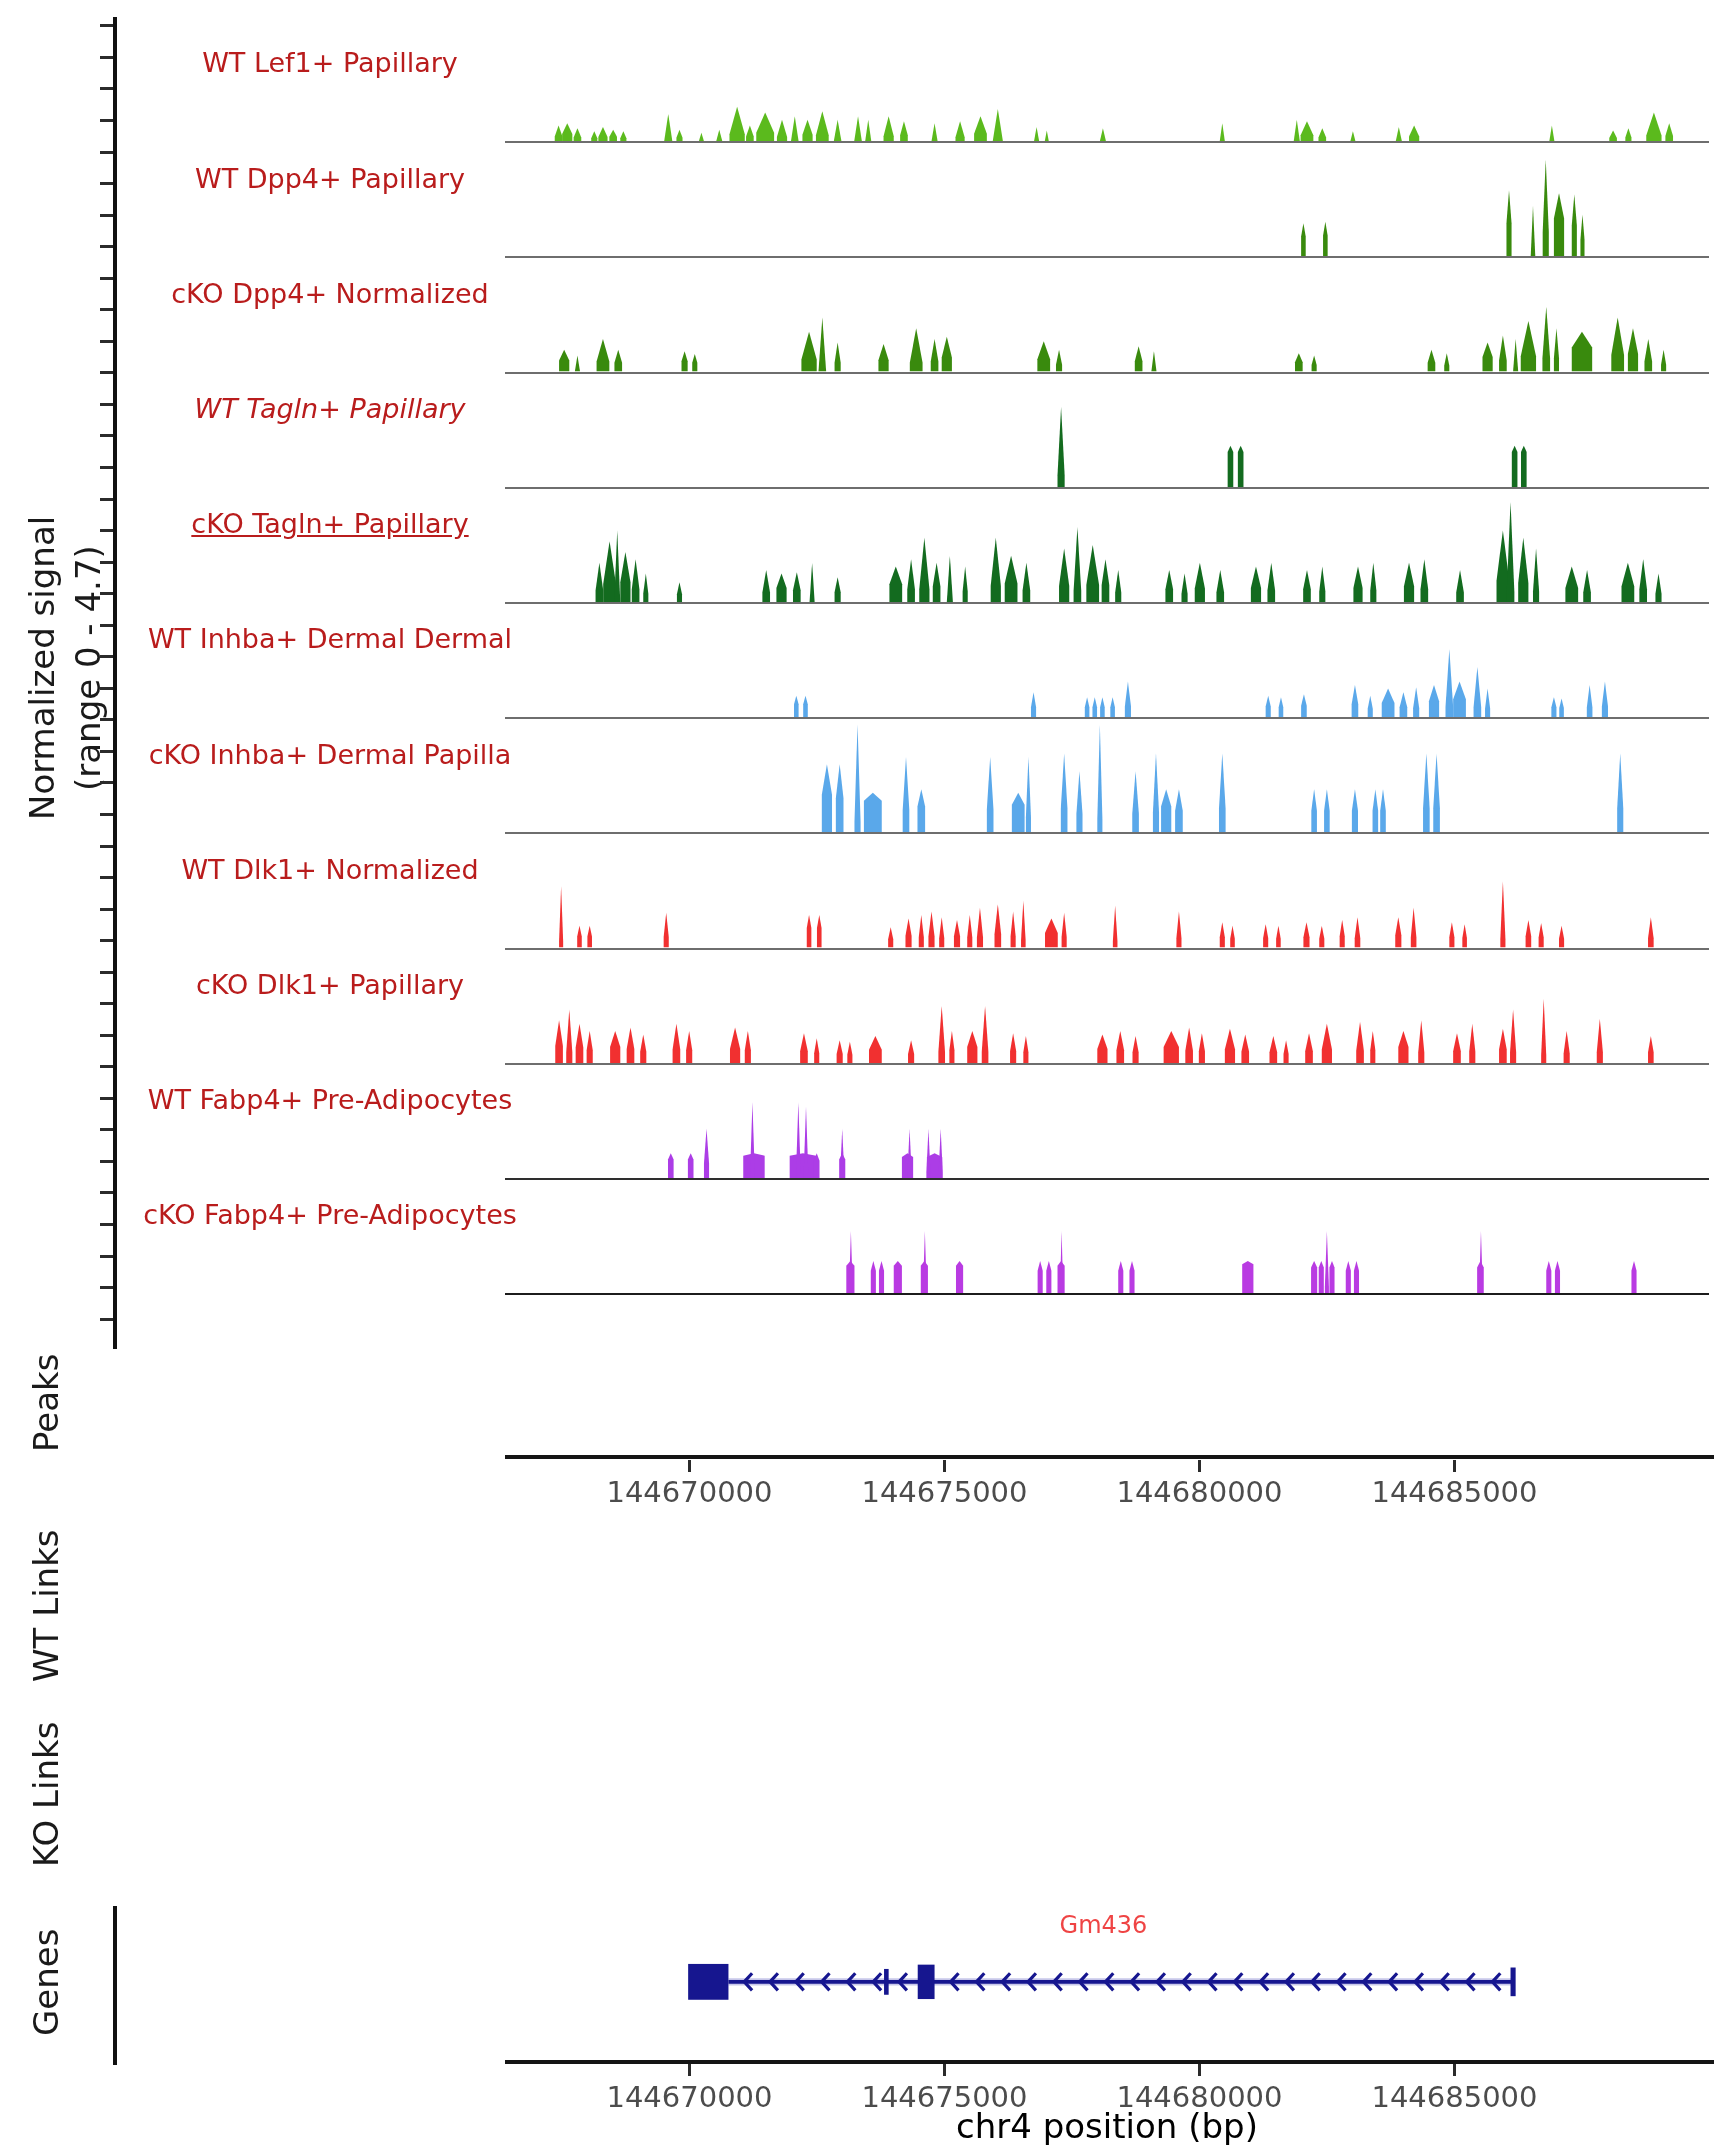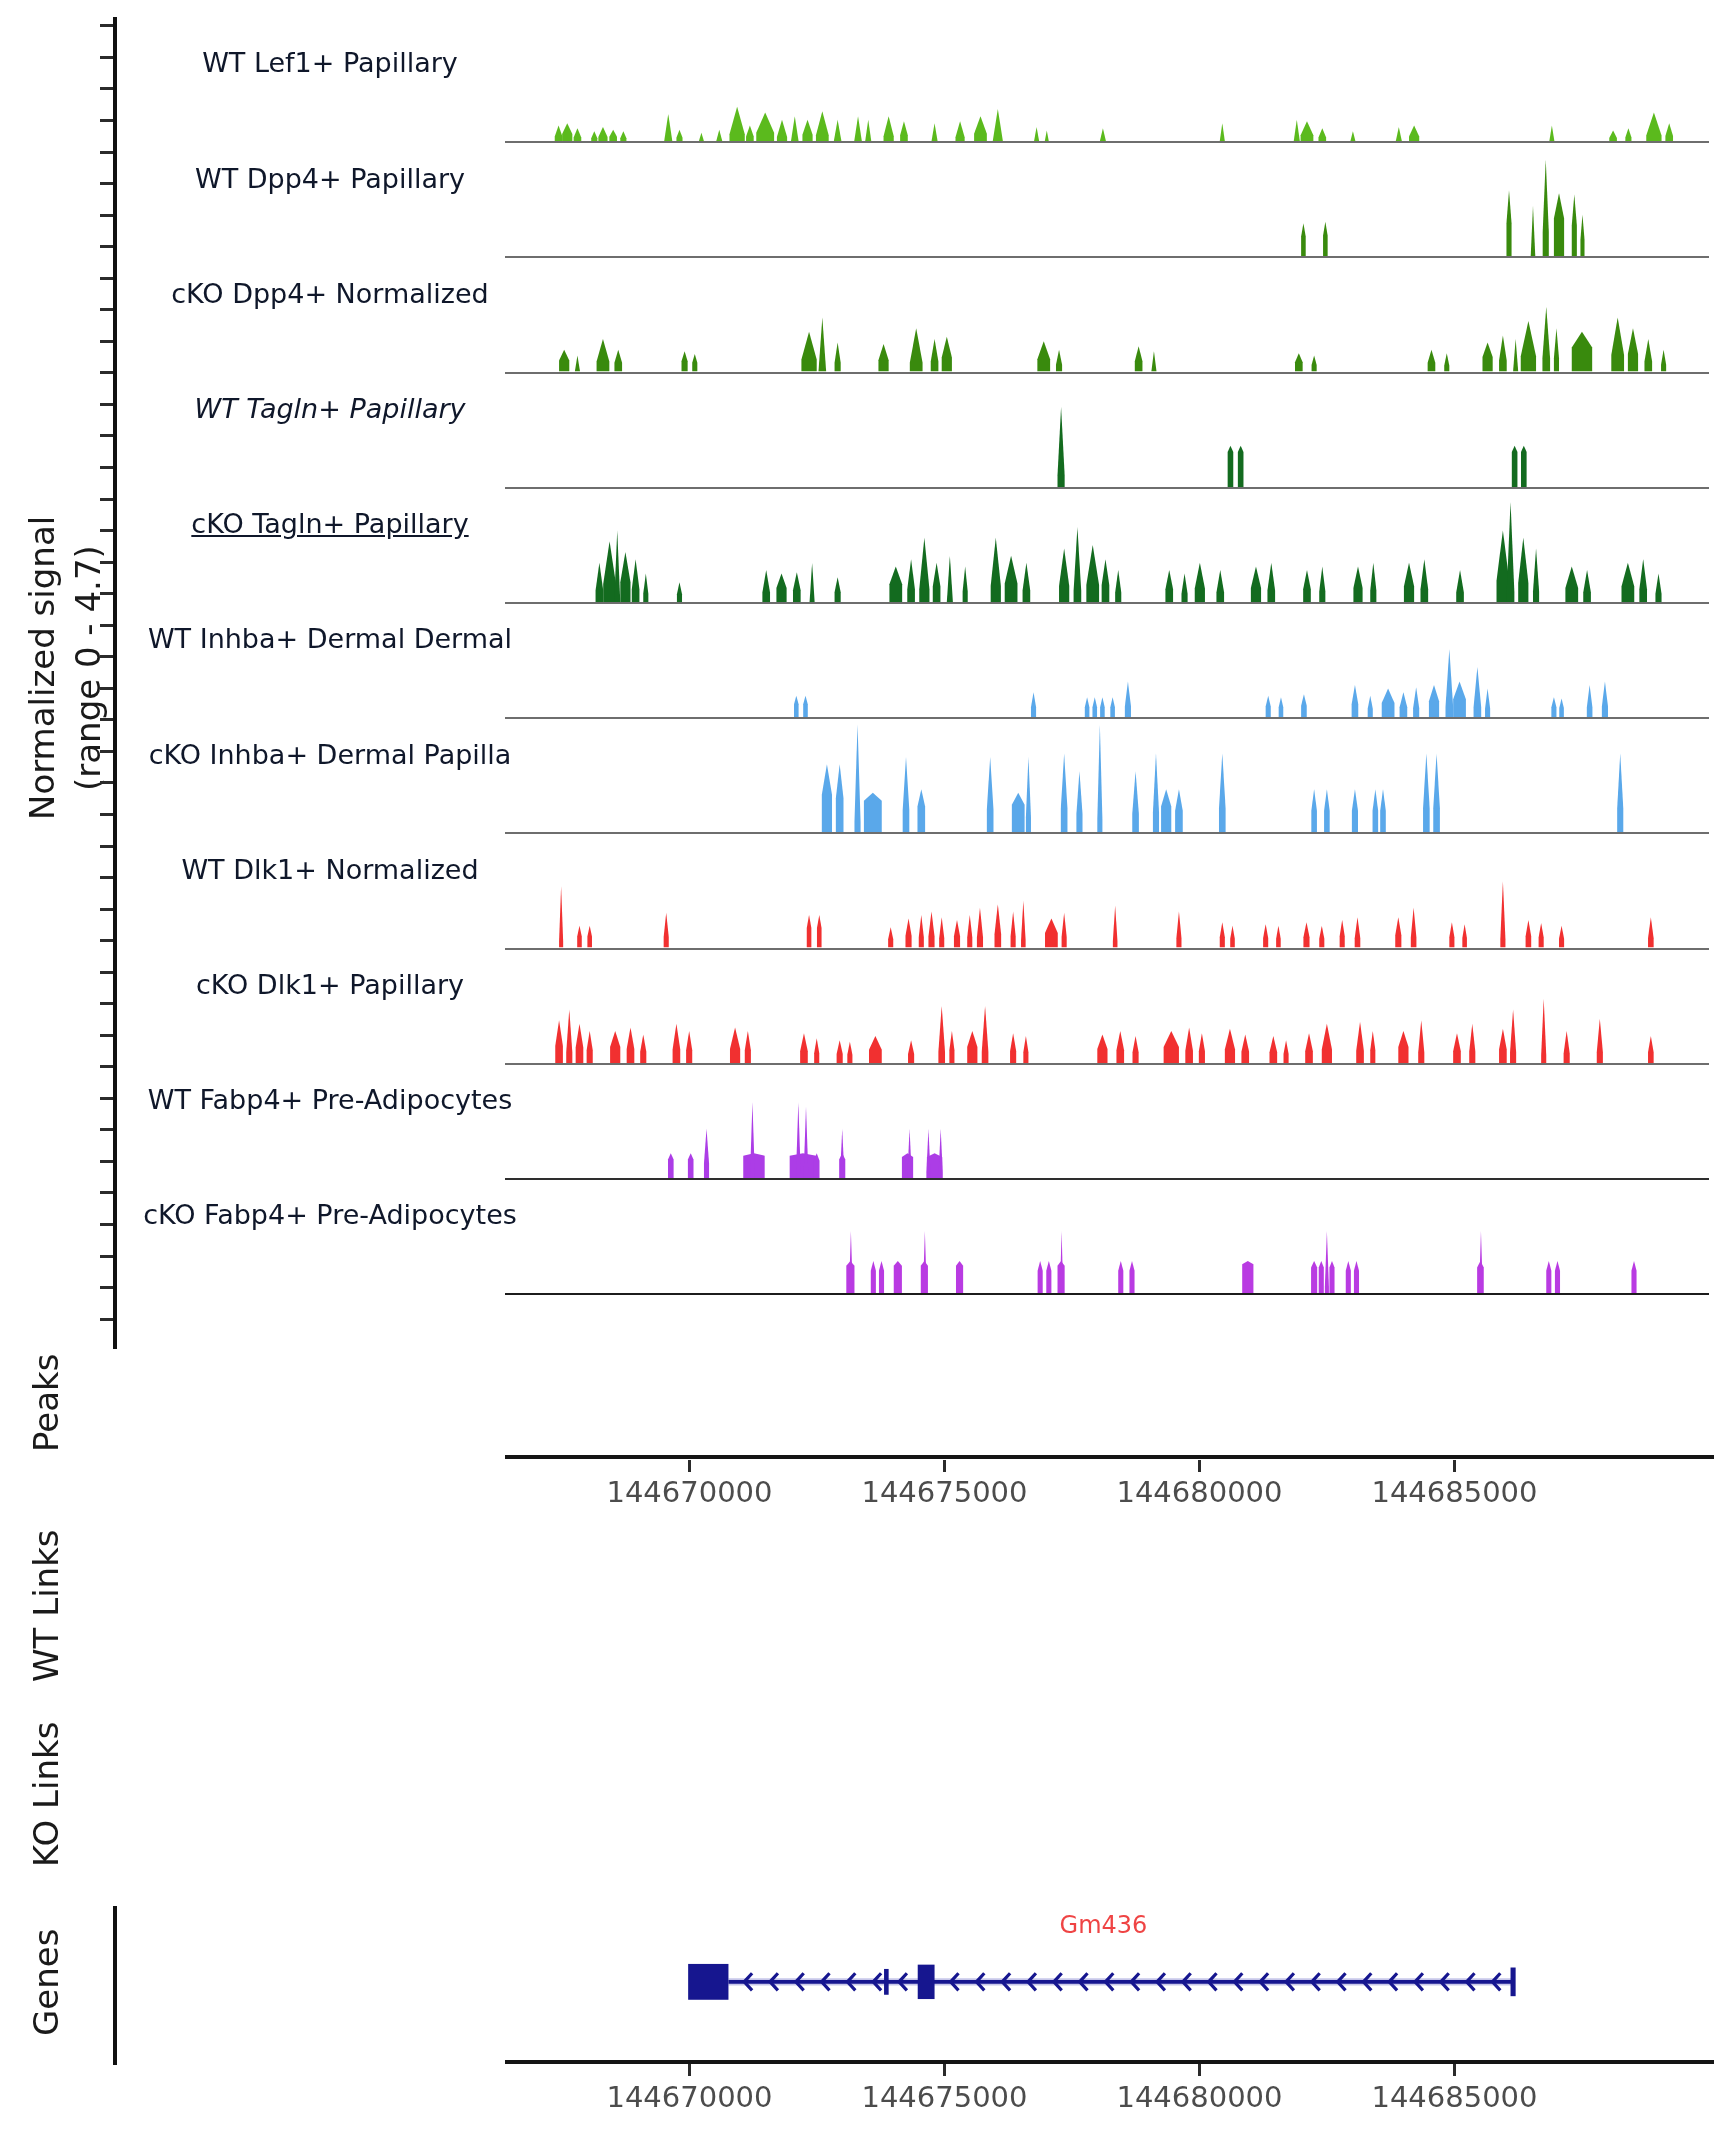--- a/index.html
+++ b/index.html
@@ -23,21 +23,21 @@
   #ylabel{
     left:18.6px;top:331px;width:99px;height:674px;
     font-size:34px;line-height:46px;
   }
   #ylabel div{width:46px;}
   .section-label{font-size:34px;width:43px;height:229px;}
   #yaxis-line{left:113px;top:17px;width:3.6px;height:1332px;background:#111;}
   .ytick{position:absolute;left:100px;width:13px;height:2.9px;background:#2b2b2b;}
   .track-label{
     position:absolute;left:108px;width:444px;
-    text-align:center;font-size:27px;color:#0f172a;white-space:nowrap;
+    text-align:center;font-size:27px;color:#b91c1c;white-space:nowrap;
   }
   .track-svg{position:absolute;}
   .baseline{position:absolute;height:2.2px;}
   .xaxis-line{position:absolute;left:505px;width:1209px;height:4.3px;background:#151515;}
   .xtick{position:absolute;width:2.9px;height:12.2px;background:#2b2b2b;}
   .xtick-label{
     position:absolute;width:201px;text-align:center;
     font-size:29px;color:#4c4c4c;white-space:nowrap;
   }
   #xlabel{
@@ -527,15 +527,16 @@
       <div class="xaxis-line" style="top: 2060px;"></div>
       <div class="xtick" style="left: 688px; top: 2064px;"></div>
       <div class="xtick-label" style="left: 589px; top: 2080px;">144670000</div>
       <div class="xtick" style="left: 943px; top: 2064px;"></div>
       <div class="xtick-label" style="left: 844px; top: 2080px;">144675000</div>
       <div class="xtick" style="left: 1198px; top: 2064px;"></div>
       <div class="xtick-label" style="left: 1099px; top: 2080px;">144680000</div>
       <div class="xtick" style="left: 1453px; top: 2064px;"></div>
       <div class="xtick-label" style="left: 1354px; top: 2080px;">144685000</div>
     </div>
+  <div id="xlabel" class="abs">chr4 position (bp)</div>
 
 </div>
 
 
 </body></html>

